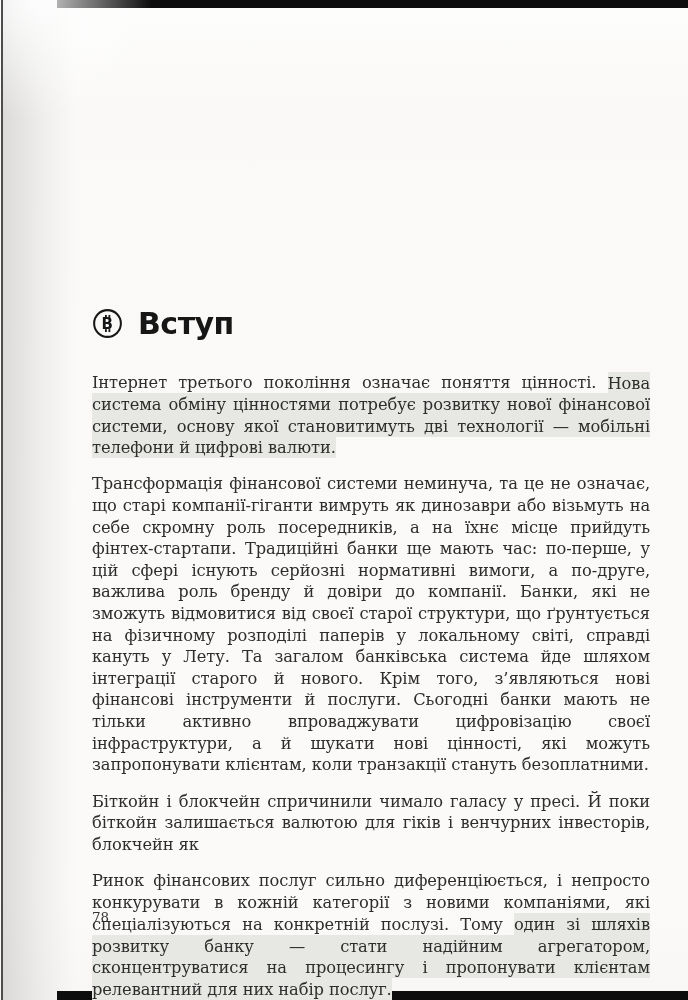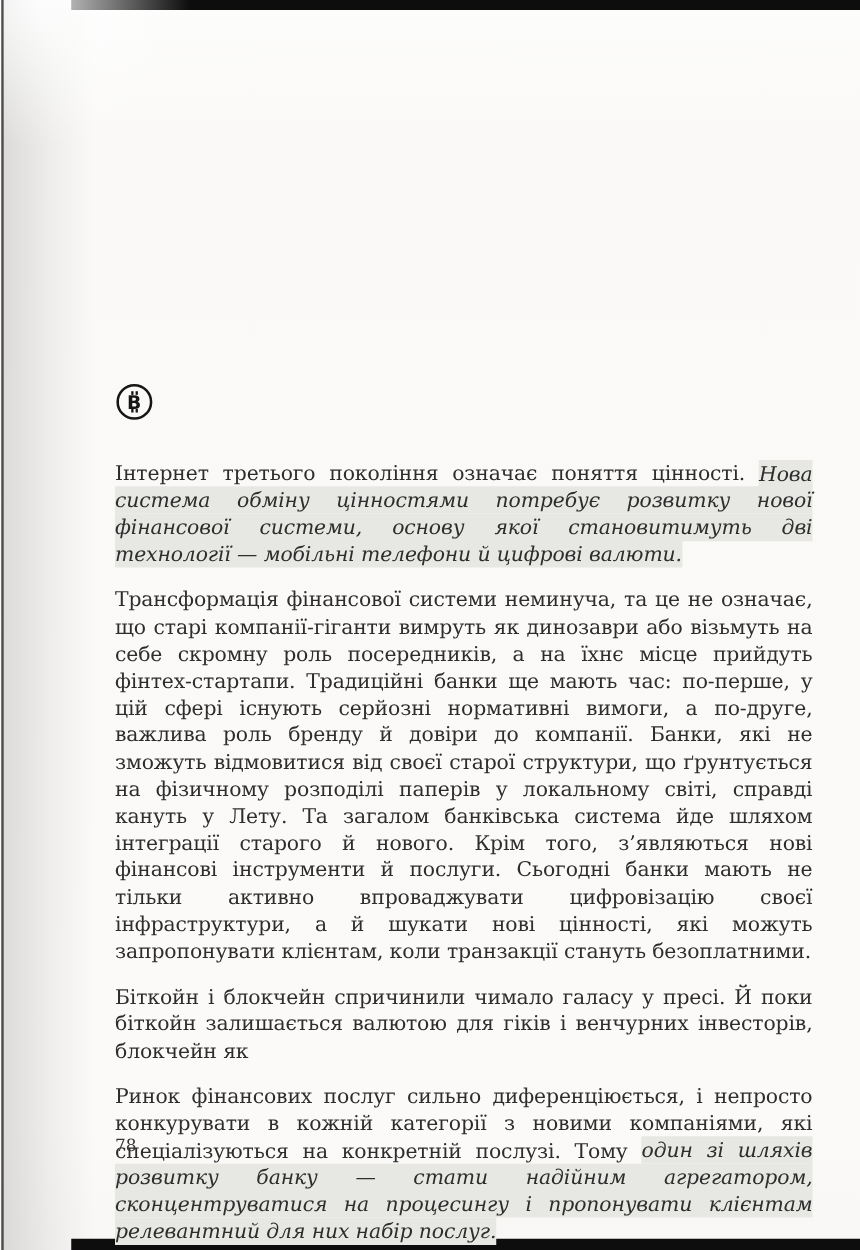--- a/index.html
+++ b/index.html
@@ -52,21 +52,20 @@
     text-align: justify;
     color: #2d2d2d;
     letter-spacing: -0.1px;
   }
   .para:last-child { margin-bottom: 0; }
   .hl {
     background: #e7e7e3;
     box-decoration-break: clone;
     -webkit-box-decoration-break: clone;
     padding: 1.5px 0;
-    font-style: italic;
   }
   .pageno {
     position: absolute; left: 92px; top: 909px;
     font-size: 13.5px; color: #333333;
     font-family: "DejaVu Serif", "Liberation Serif", serif;
   }
 </style>
 </head>
 <body>
 
@@ -82,20 +81,21 @@
 
     <h1 class="heading">
       <svg class="btc-badge" viewBox="0 0 32 32" aria-hidden="true">
         <circle cx="16" cy="16" r="13.8" fill="none" stroke="#161616" stroke-width="2.1"></circle>
         <text x="15.5" y="22" font-family="DejaVu Sans, Liberation Sans, sans-serif" font-size="15.5" font-weight="bold" fill="#161616" text-anchor="middle">B</text>
         <rect x="13.4" y="7.2" width="1.9" height="3" fill="#161616"></rect>
         <rect x="17.0" y="7.2" width="1.9" height="3" fill="#161616"></rect>
         <rect x="13.4" y="21.8" width="1.9" height="3" fill="#161616"></rect>
         <rect x="17.0" y="21.8" width="1.9" height="3" fill="#161616"></rect>
       </svg>
+      <span class="title">Вступ</span>
     </h1>
 
     <div id="body-text">
         <p class="para"><span>Інтернет третього покоління означає поняття цінності. </span><span class="hl">Нова система обміну цінностями потребує розвитку нової фінансової системи, основу якої становитимуть дві технології — мобільні телефони й цифрові валюти.</span></p>
         <p class="para"><span>Трансформація фінансової системи неминуча, та це не означає, що старі компанії-гіганти вимруть як динозаври або візьмуть на себе скромну роль посередників, а на їхнє місце прийдуть фінтех-стартапи. Традиційні банки ще мають час: по-перше, у цій сфері існують серйозні нормативні вимоги, а по-друге, важлива роль бренду й довіри до компанії. Банки, які не зможуть відмовитися від своєї старої структури, що ґрунтується на фізичному розподілі паперів у локальному світі, справді кануть у Лету. Та загалом банківська система йде шляхом інтеграції старого й нового. Крім того, з’являються нові фінансові інструменти й послуги. Сьогодні банки мають не тільки активно впроваджувати цифровізацію своєї інфраструктури, а й шукати нові цінності, які можуть запропонувати клієнтам, коли транзакції стануть безоплатними.</span></p>
         <p class="para"><span>Біткойн і блокчейн спричинили чимало галасу у пресі. Й поки біткойн залишається валютою для гіків і венчурних інвесторів, блокчейн як</span></p>
         <p class="para"><span>Ринок фінансових послуг сильно диференціюється, і непросто конкурувати в кожній категорії з новими компаніями, які спеціалізуються на конкретній послузі. Тому </span><span class="hl">один зі шляхів розвитку банку — стати надійним агрегатором, сконцентруватися на процесингу і пропонувати клієнтам релевантний для них набір послуг.</span></p>
       </div>
 
   </div>

